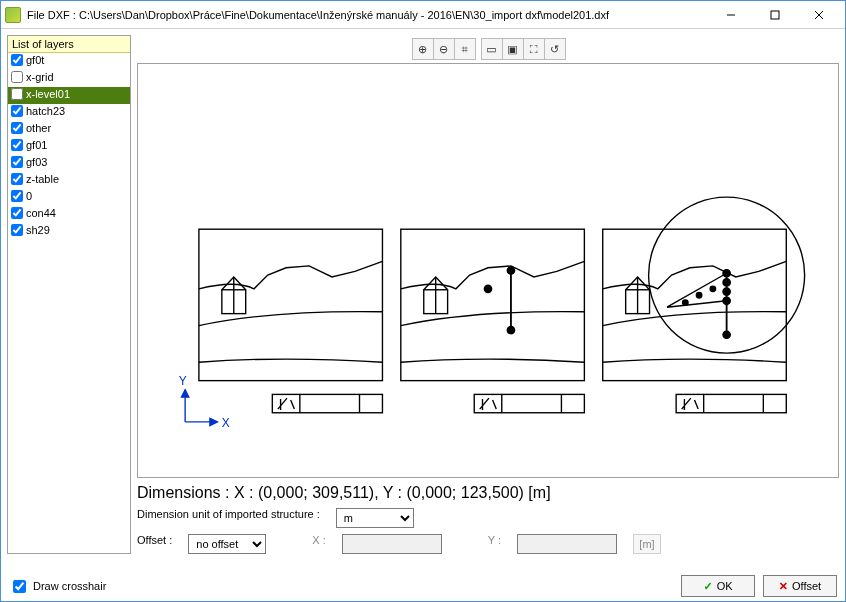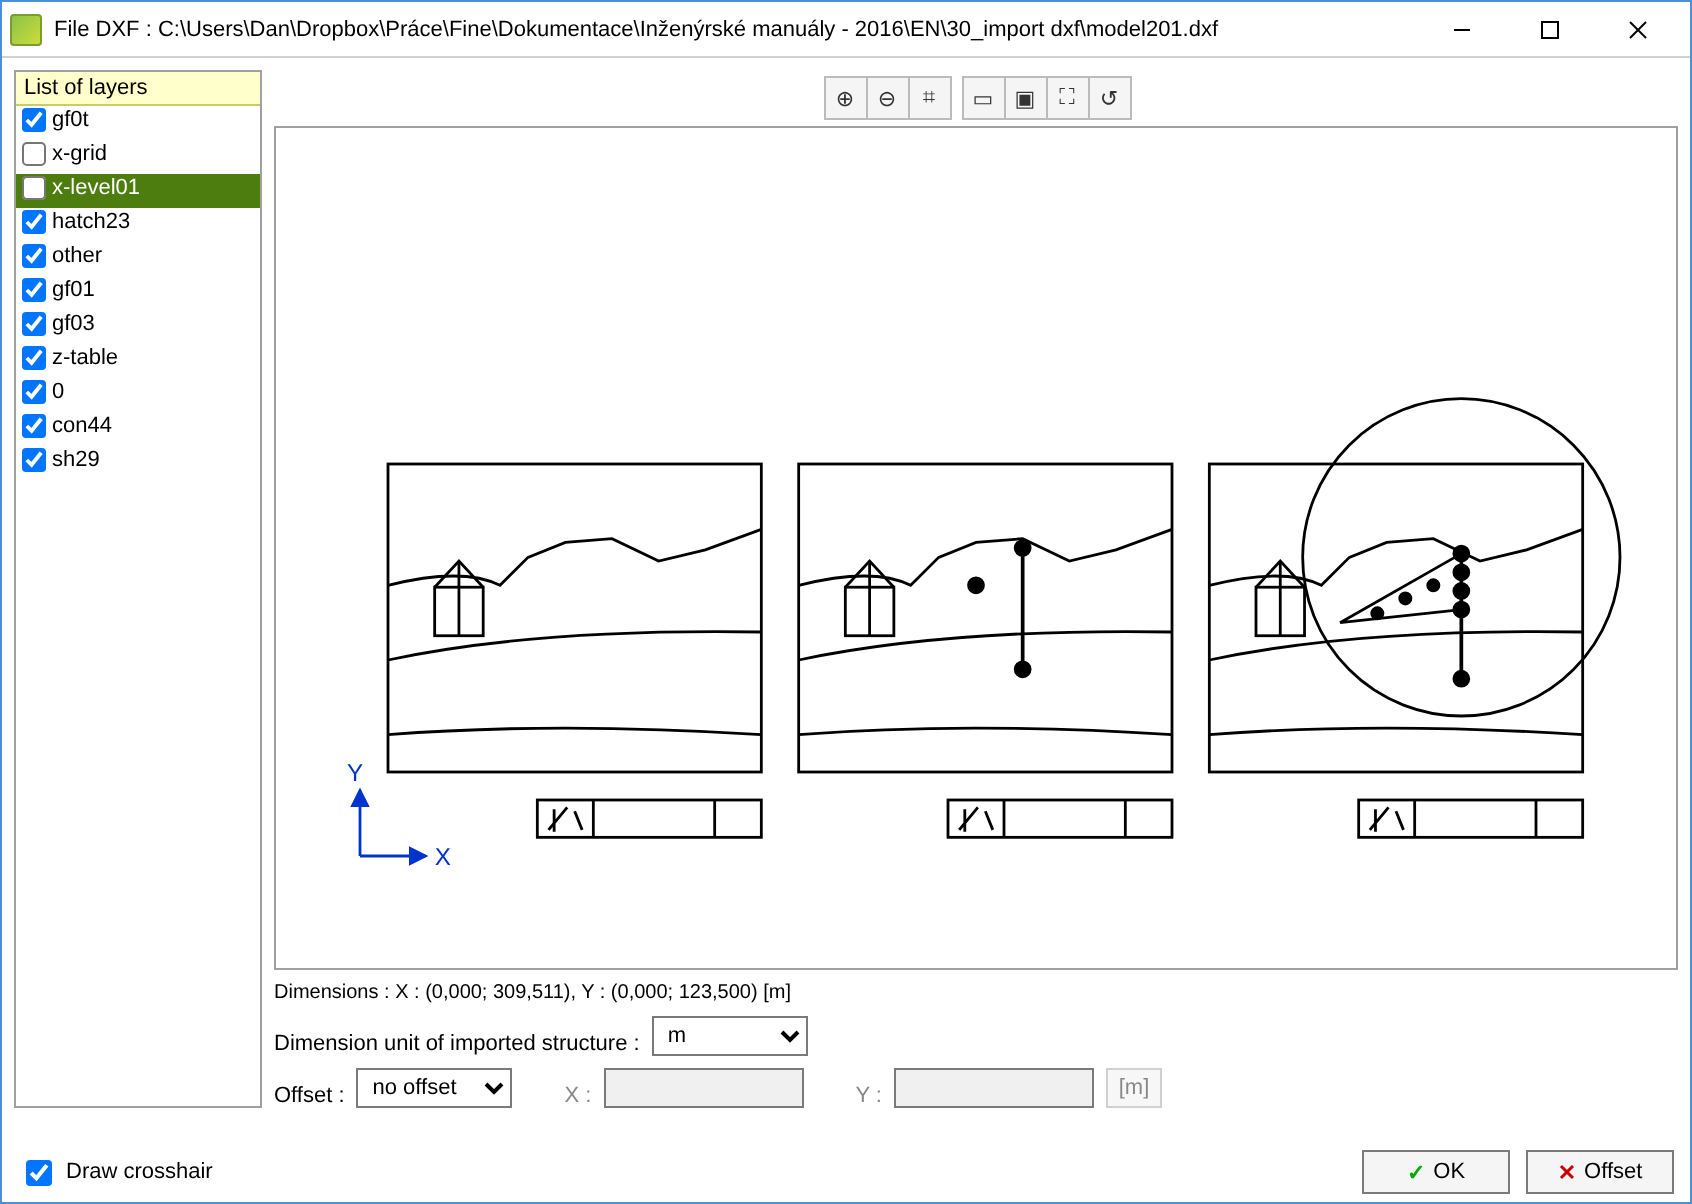--- a/index.html
+++ b/index.html
@@ -137,27 +137,27 @@
     width: 100%;
     height: 100%;
   }
   .info-rows {
     margin-top: 6px;
     display: flex;
     flex-direction: column;
     gap: 6px;
   }
   .info-line {
-    font-size: 10px;
+    font-size: 16px;
     color: #000;
   }
   .row-flex {
     display: flex;
-    align-items: flex-end;
-    gap: 6px;
+    align-items: flex-start;
+    gap: 16px;
     font-size: 11px;
   }
   .row-flex label {
     white-space: nowrap;
   }
   select.combo, input.tbx {
     height: 20px;
     border: 1px solid #7a7a7a;
     background: #fff;
     font-size: 11px;

